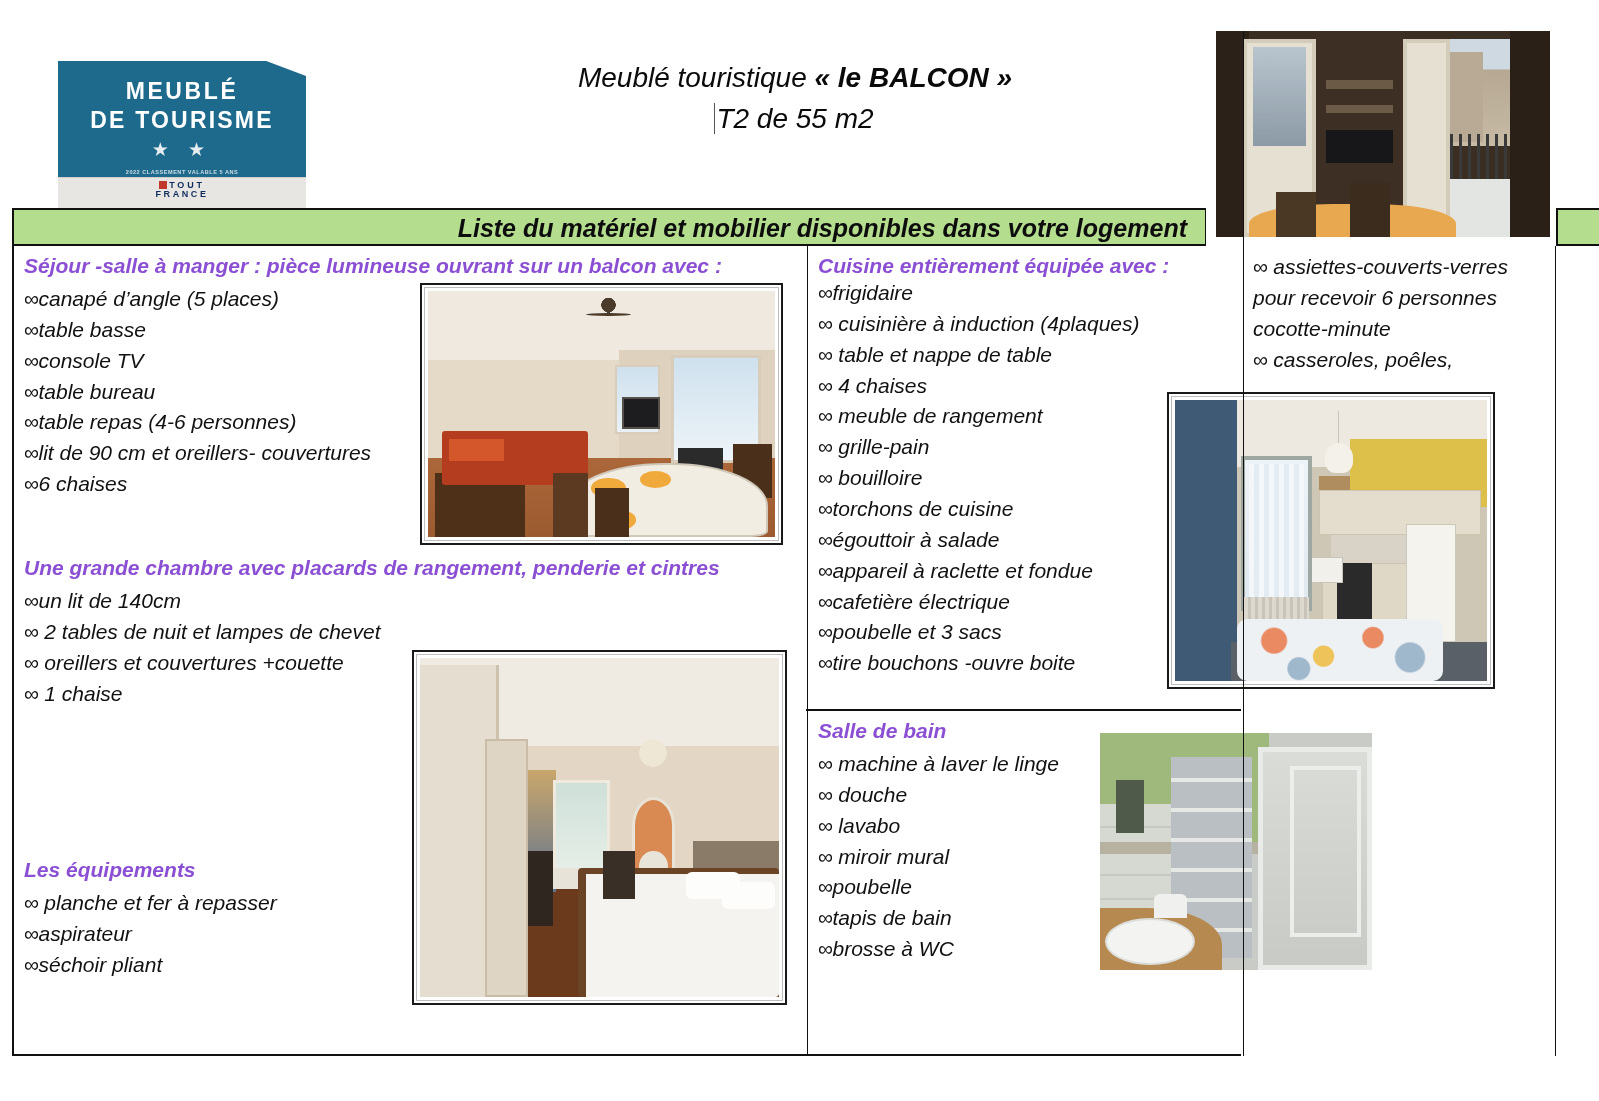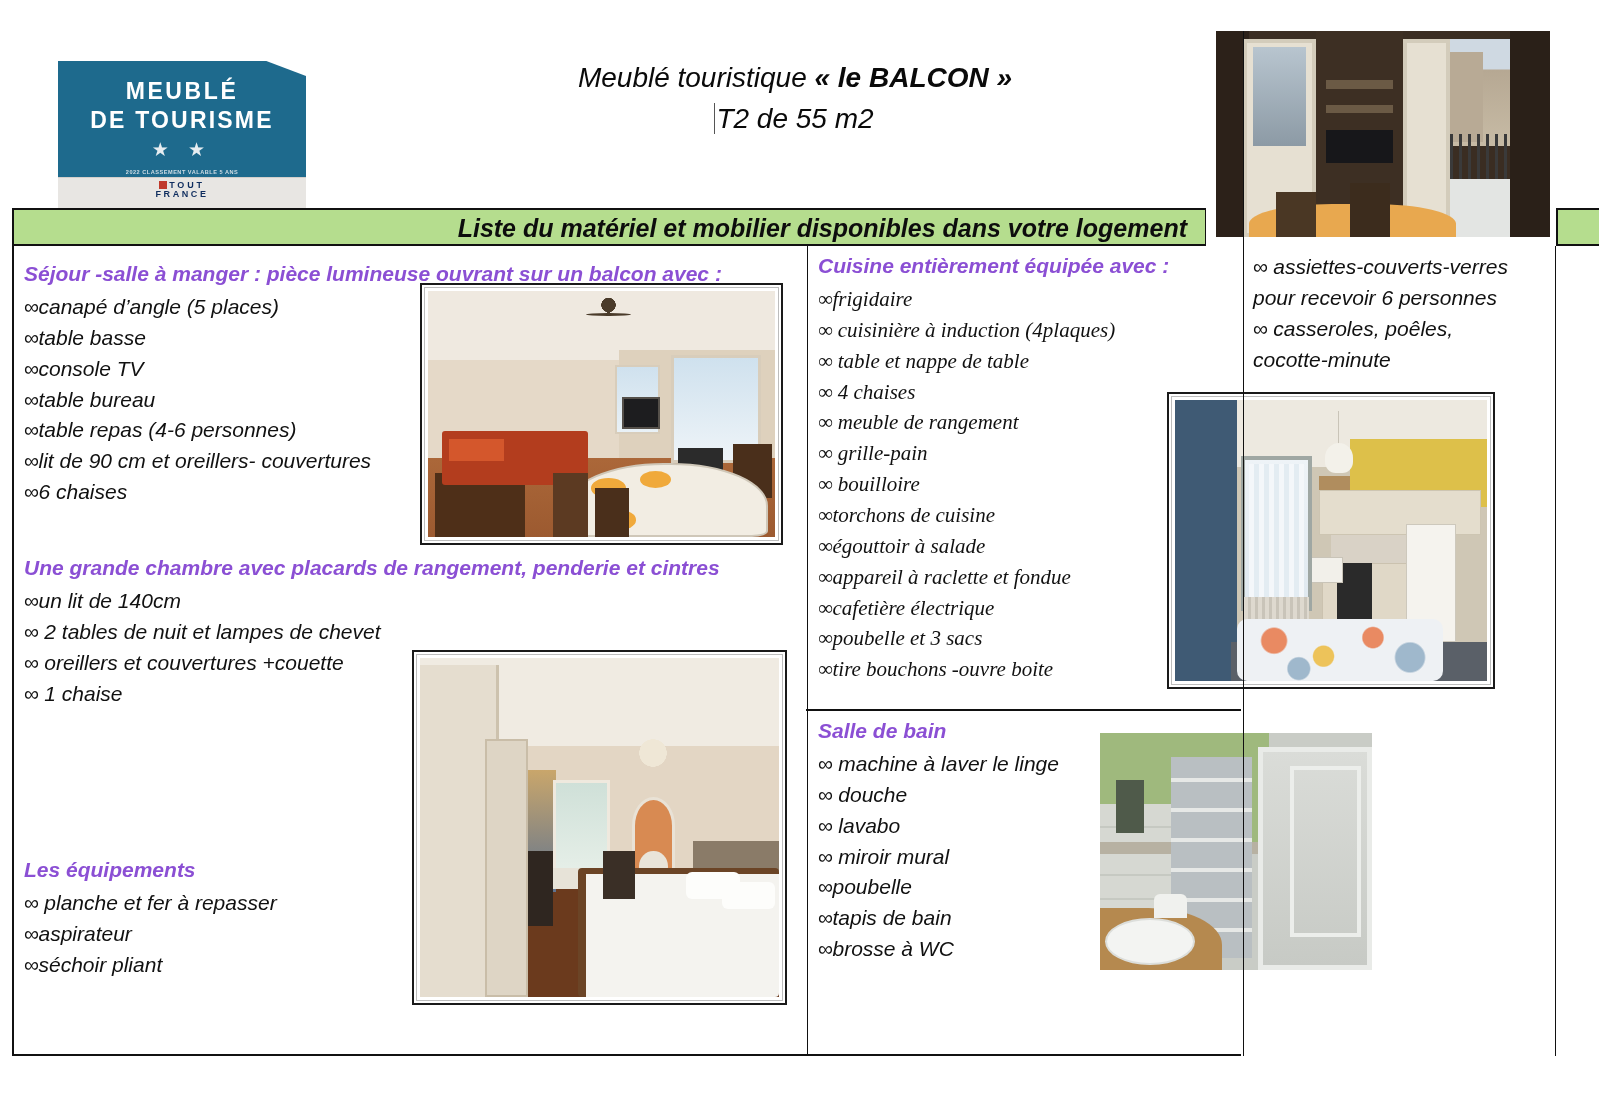--- a/index.html
+++ b/index.html
@@ -246,21 +246,21 @@
     </div>
   </div>
 
   <div class="greenbar">
     <div class="greenbar-label">Liste du matériel et mobilier disponibles dans votre logement</div>
   </div>
   <div class="greenbar-stub"></div>
 
   <div class="cell cell-left">
 
-    <div class="blk" style="left:10px; top:16px;">
+    <div class="blk" style="left:10px; top:8px;">
       <h2 class="sec">Séjour -salle à manger : pièce lumineuse ouvrant sur un balcon avec :</h2>
       <ul class="items" style="margin-top:6px;">
         <li><span class="inf">∞</span><span>canapé d’angle (5 places)</span></li>
         <li><span class="inf">∞</span><span>table basse</span></li>
         <li><span class="inf">∞</span><span>console TV</span></li>
         <li><span class="inf">∞</span><span>table bureau</span></li>
         <li><span class="inf">∞</span><span>table repas (4-6 personnes)</span></li>
         <li><span class="inf">∞</span><span>lit de 90 cm et oreillers- couvertures</span></li>
         <li><span class="inf">∞</span><span>6 chaises</span></li>
       </ul>
@@ -335,21 +335,21 @@
           <div class="bd-ch2"></div>
       <div class="bd-door"></div>
           <div class="bd-door2"></div>
     </div>
       </div>
   </div>
 
   <div class="cell cell-kitchen">
     <div class="blk" style="left:12px; top:8px;">
       <h2 class="sec">Cuisine entièrement équipée avec :</h2>
-      <ul class="items" style="margin-top:6px;font-family:Liberation Serif, serif;">
+      <ul class="items" style="">
         <li><span class="inf">∞</span><span>frigidaire</span></li>
         <li><span class="inf">∞</span><span> cuisinière à induction (4plaques)</span></li>
         <li><span class="inf">∞</span><span> table et nappe de table</span></li>
         <li><span class="inf">∞</span><span> 4 chaises</span></li>
         <li><span class="inf">∞</span><span> meuble de rangement</span></li>
         <li><span class="inf">∞</span><span> grille-pain</span></li>
         <li><span class="inf">∞</span><span> bouilloire</span></li>
         <li><span class="inf">∞</span><span>torchons de cuisine</span></li>
         <li><span class="inf">∞</span><span>égouttoir à salade</span></li>
         <li><span class="inf">∞</span><span>appareil à raclette et fondue</span></li>
@@ -373,22 +373,22 @@
         <li><span class="inf">∞</span><span>brosse à WC</span></li>
       </ul>
     </div>
   </div>
 
   <div class="cell cell-right">
     <div class="blk" style="left:12px; top:6px;">
       <ul class="items">
         <li><span class="inf">∞</span><span> assiettes-couverts-verres</span></li>
         <li>pour recevoir 6 personnes</li>
+        <li>cocotte-minute</li>
         <li><span class="inf">∞</span><span> casseroles, poêles,</span></li>
-        <li>cocotte-minute</li>
       </ul>
     </div>
   </div>
 
   <div class="photo" style="left:1167px; top:392px; width:328px; height:297px;">
     <div class="frame-outer"></div>
       <div class="frame-inner"></div>
     <div class="img">
         <div class="scene kt">
       <div class="kt-ceil"></div>

